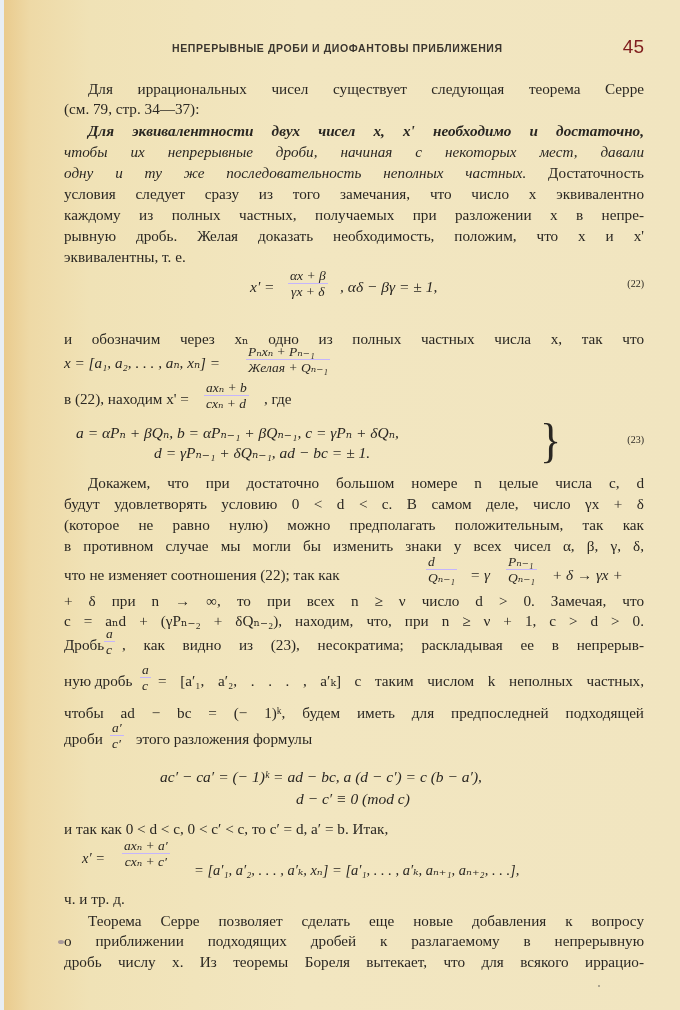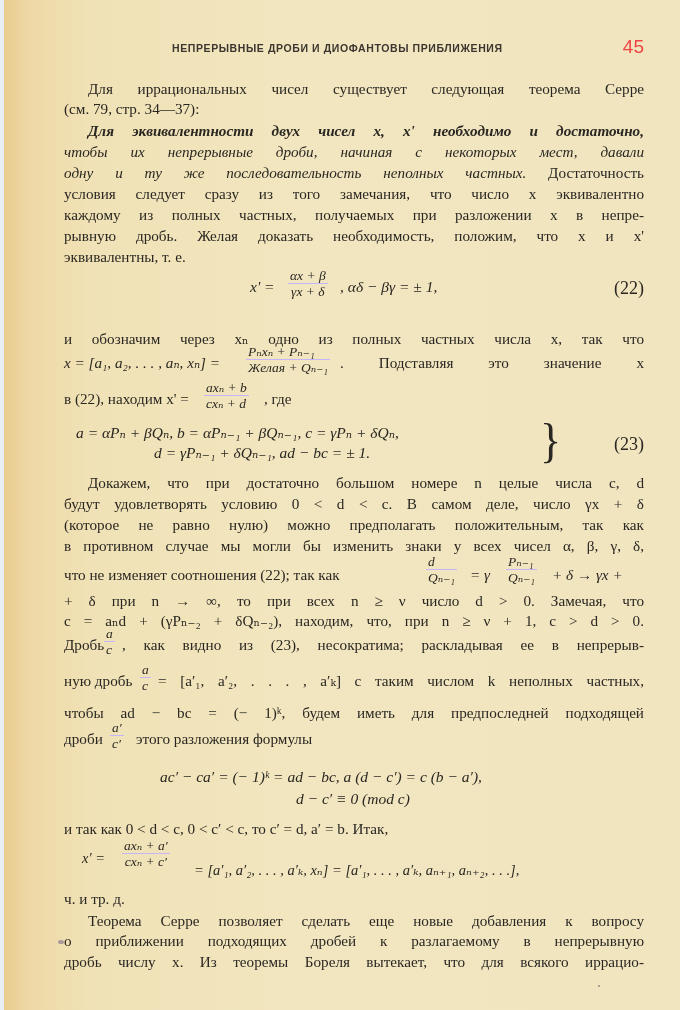--- a/index.html
+++ b/index.html
@@ -7,30 +7,30 @@
     width:680px; height:1010px; overflow:hidden;
     background: linear-gradient(90deg, #e9c98a 0px, #eed9a6 30px, #f0e2b6 90px, #f2e6c0 300px, #f1e5c0 680px);
     font-family: "Liberation Serif", "DejaVu Serif", serif;
     color:#2a2722;
     position:relative;
   }
   .leftedge { position:absolute; left:0; top:0; width:4px; height:1010px; background:#e8eef4; }
   .page { position:absolute; left:64px; top:0; width:580px; }
   .header { position:absolute; top:38px; left:0; width:580px; height:20px; }
   .running-head { position:absolute; left:108px; top:4px; font-size:10.5px; letter-spacing:0.6px; font-variant: small-caps; text-transform:uppercase; font-family:"Liberation Sans","DejaVu Sans",sans-serif; font-weight:bold; color:#3b362f; }
-  .pageno { position:absolute; right:0; top:-2px; font-size:19px; font-family:"Liberation Sans",sans-serif; color:#ef4444; }
+  .pageno { position:absolute; right:0; top:-2px; font-size:19px; font-family:"Liberation Sans",sans-serif; color:#7f1d1d; }
   .line { position:absolute; left:0; width:580px; font-size:15.2px; line-height:18px; white-space:nowrap; text-align:justify; text-align-last:justify; }
   .ind { padding-left:24px; box-sizing:border-box; }
   .it { font-style:italic; }
   .m { font-style:italic;text-align:right; }
   .frac { display:inline-block; vertical-align:middle; text-align:center; font-style:italic; font-size:13.5px; line-height:15px; }
   .frac .num { display:block; border-bottom:1px solid #c4b5fd; padding:0 2px; }
   .frac .den { display:block; padding:0 2px; }
   .eq { position:absolute; left:0; width:580px; font-size:15.5px; font-style:italic; white-space:nowrap; }
-  .eqno { position:absolute; right:0; font-style:normal; font-size:18px;text-align:center; }
+  .eqno { position:absolute; right:0; font-style:normal; font-size:10px;text-align:center; }
   .brace { position:absolute; font-size:44px; font-style:normal; line-height:44px; transform:scaleY(1.1); color:#2a2722; }
   .left-just { text-align:left; text-align-last:left; }
   .speck { position:absolute; border-radius:50%; background:#7b6e8e; opacity:0.6; }
 </style>
 </head>
 <body>
 
 <div class="leftedge"></div>
 
 <div class="page">
@@ -66,21 +66,20 @@
     <span class="eqno" style="top:10px;">(22)</span>
   </div>
 
   <div class="line" style="top:330px;">и обозначим через xₙ одно из полных частных числа x, так что</div>
   <div class="line left-just" style="top:344px; height:34px;">
     <span style="position:absolute; left:0; top:10px;" class="m">x = [a₁, a₂, . . . , aₙ, xₙ] =</span>
     <span class="frac" style="position:absolute; left:182px; top:0;">
       <span class="num">Pₙxₙ + Pₙ₋₁</span>
       <span class="den">Желая + Qₙ₋₁</span>
     </span>
-    <span style="position:absolute; left:276px; top:10px; width:304px; text-align:justify; text-align-last:justify;">. Подставляя это значение x</span>
   </div>
   <div class="line left-just" style="top:380px; height:34px;">
     <span style="position:absolute; left:0; top:10px;">в (22), находим x' =</span>
     <span class="frac" style="position:absolute; left:140px; top:0;">
       <span class="num">axₙ + b</span>
       <span class="den">cxₙ + d</span>
     </span>
     <span style="position:absolute; left:200px; top:10px;">, где</span>
   </div>
 

